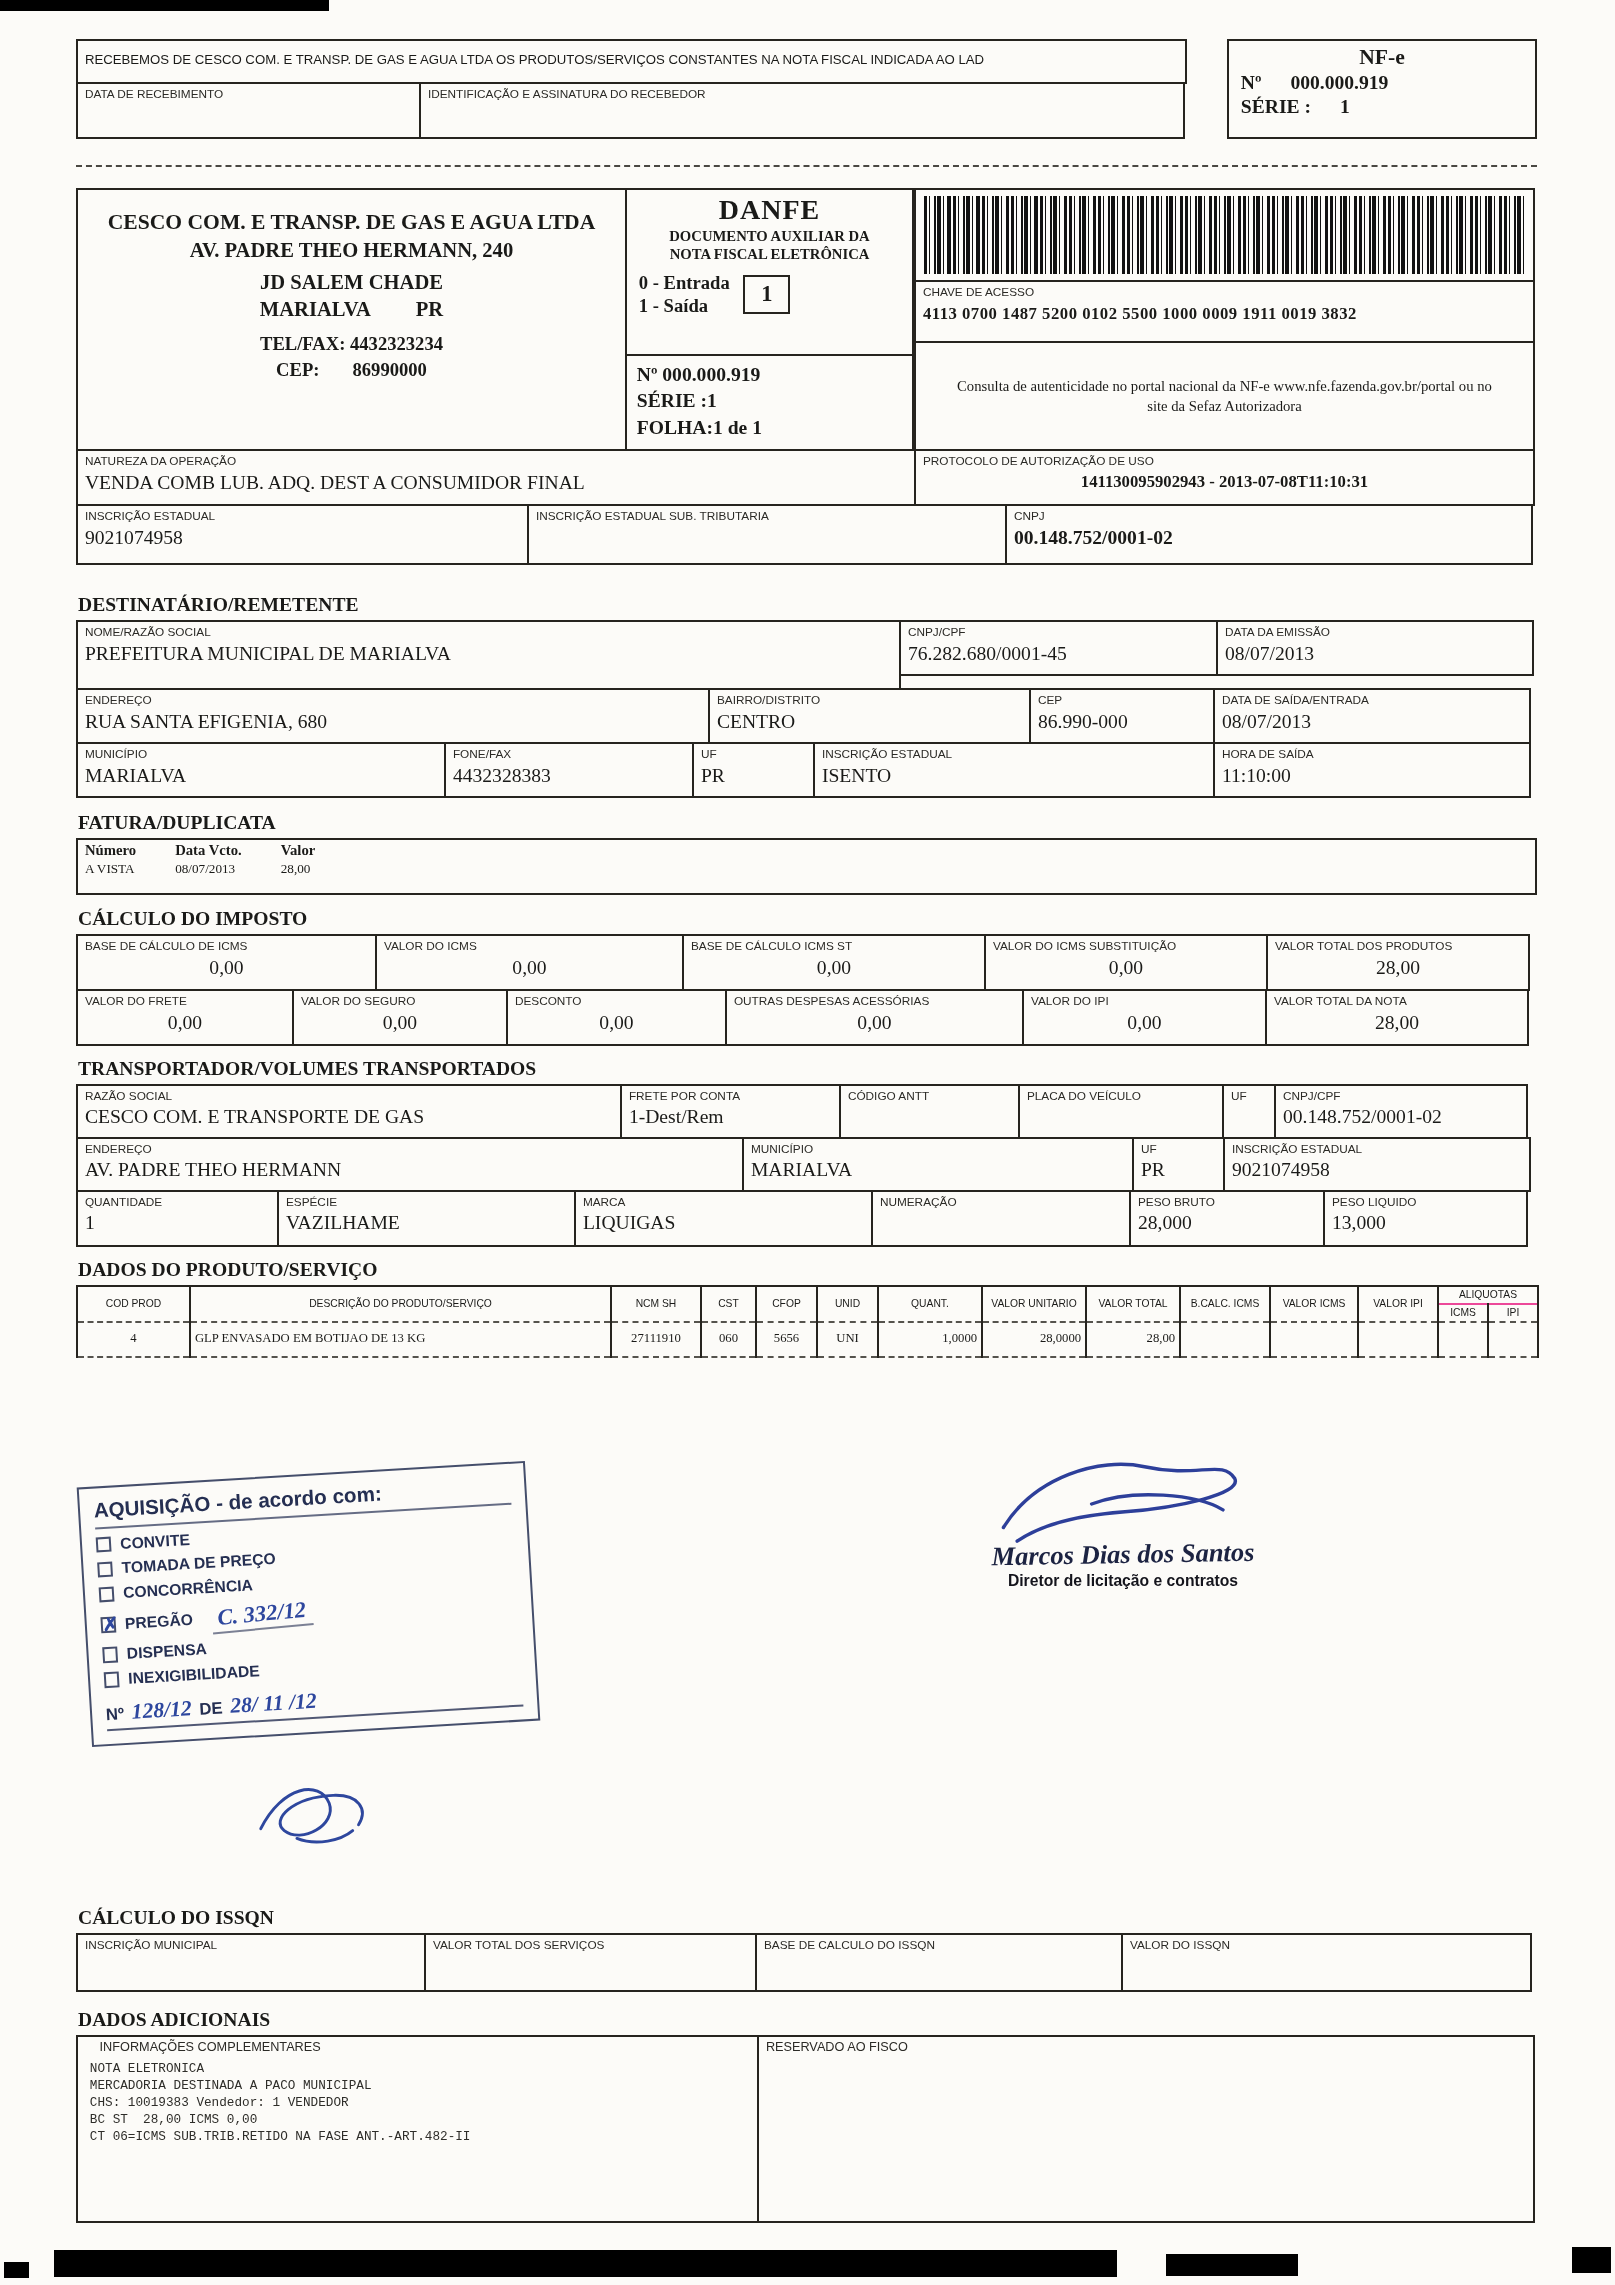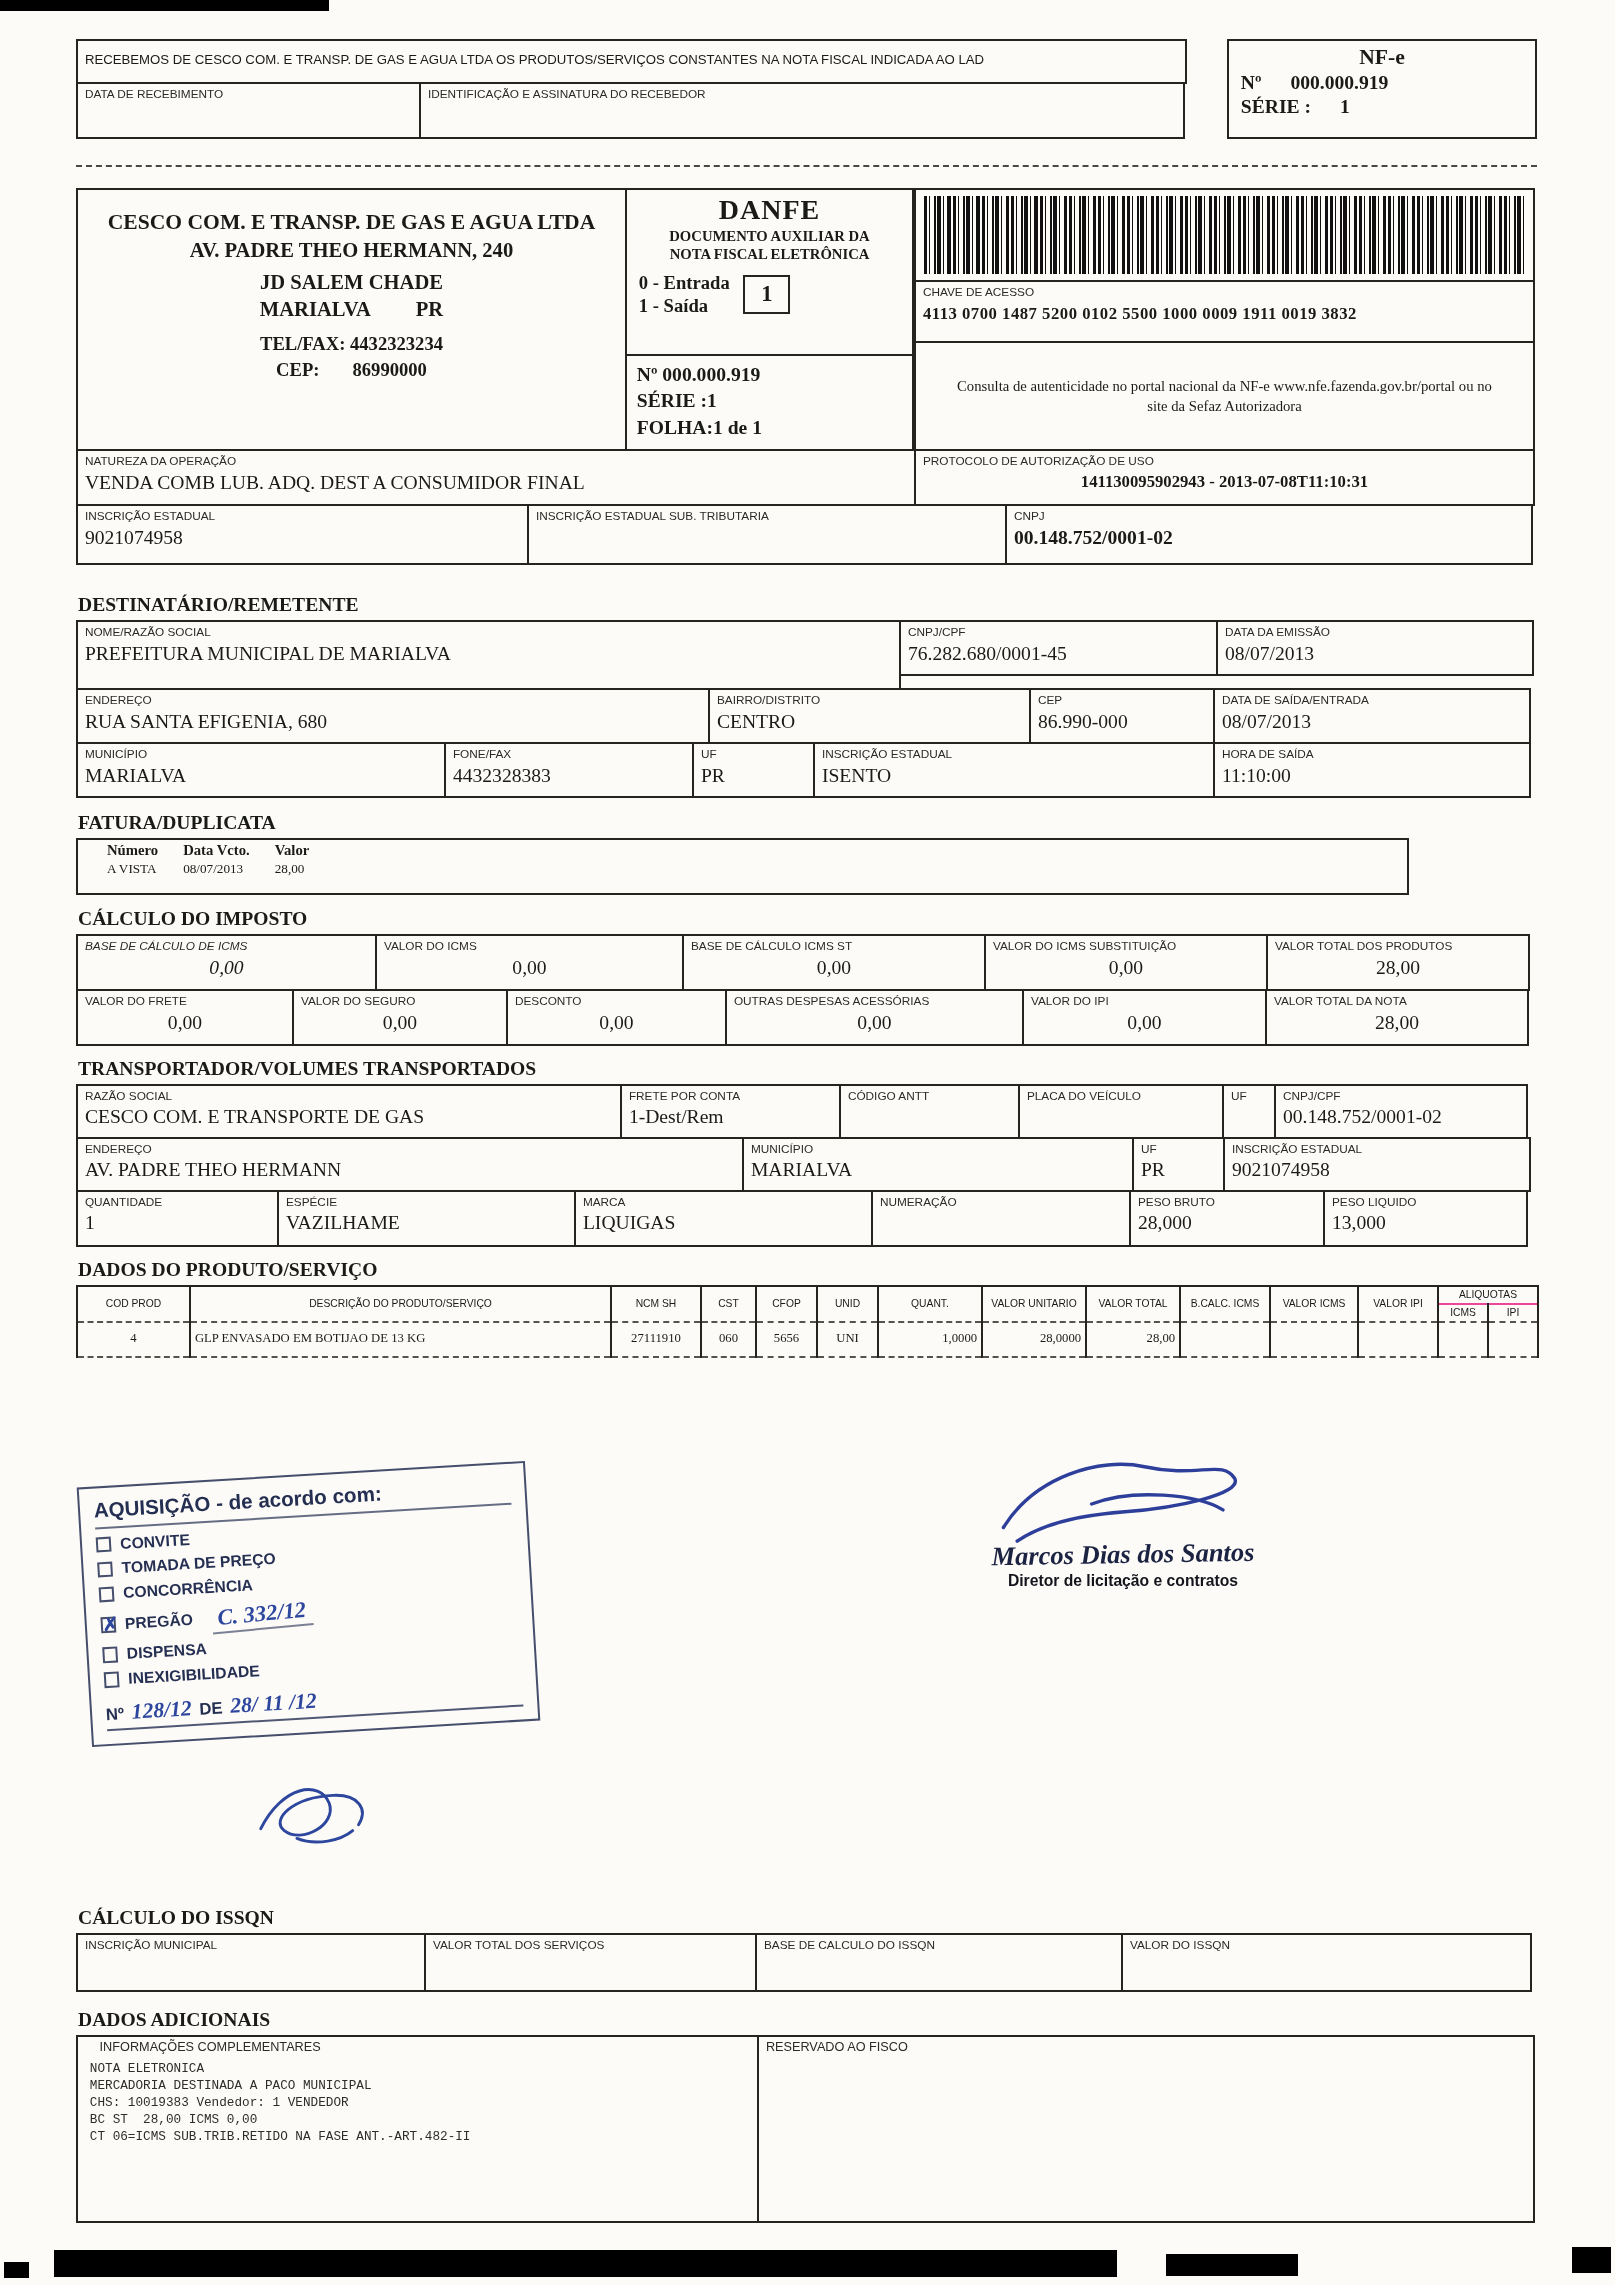--- a/index.html
+++ b/index.html
@@ -49,21 +49,21 @@
       #111 0 2.9px, transparent 2.9px 4.9px, #111 4.9px 5.9px, transparent 5.9px 9.8px,
       #111 9.8px 11.8px, transparent 11.8px 12.7px, #111 12.7px 16.7px, transparent 16.7px 18.6px,
       #111 18.6px 19.6px, transparent 19.6px 23.5px, #111 23.5px 27.4px, transparent 27.4px 29px);
   }
   .chave-cell { height:63px; }
   .chave-val { font-weight:bold; font-size:16.7px; margin-top:3.9px; letter-spacing:0.5px; }
   .consulta-cell { flex:1; display:flex; align-items:center; justify-content:center; }
   .consulta-text { font-size:14.7px; text-align:center; line-height:1.3; width:92%; }
 
   
-  .fat-box { width:1333px; height:57px; display:flex; gap:25px; padding-left:29px; }
+  .fat-box { width:1461px; height:57px; display:flex; gap:39px; padding-left:7px; }
   .fat-col .h { font-weight:bold; font-size:14.7px; }
   .fat-col .v { font-size:13.2px; margin-top:2px; }
 
   
   table.prod { border-collapse:collapse; width:1461px; table-layout:fixed; margin-top:2px;
                font-family:"Liberation Sans", sans-serif; }
   table.prod { border:2px solid #26241f; border-bottom:0; }
   .prod th { border:2px solid #26241f; border-bottom:0; font-size:10.3px; font-weight:normal; padding:2px 2px; line-height:1.2; }
   .prod td { border-left:2px solid #26241f; border-right:2px solid #26241f; border-top:2px dashed #55534d;
              border-bottom:2px dashed #55534d; font-size:12.7px; padding:7.8px 3.9px 9.8px; font-family:"Liberation Serif", serif; }
@@ -282,21 +282,21 @@
         </div>
         <div class="fat-col">
           <div class="h">Valor</div>
           <div class="v">28,00</div>
         </div>
       </div>
     </div>
 
     <div class="sect-title" style="margin-top:13.7px;">CÁLCULO DO IMPOSTO</div>
     <div class="row">
-      <div class="cell" style="width:301px;height:57px;font-style:italic;">
+      <div class="cell" style="width:301px;height:57px;">
         <div class="lbl">BASE DE CÁLCULO DE ICMS</div>
         <div class="val ctr">0,00</div>
       </div>
       <div class="cell" style="width:309px;height:57px;">
         <div class="lbl">VALOR DO ICMS</div>
         <div class="val ctr">0,00</div>
       </div>
       <div class="cell" style="width:304px;height:57px;">
         <div class="lbl">BASE DE CÁLCULO ICMS ST</div>
         <div class="val ctr">0,00</div>

